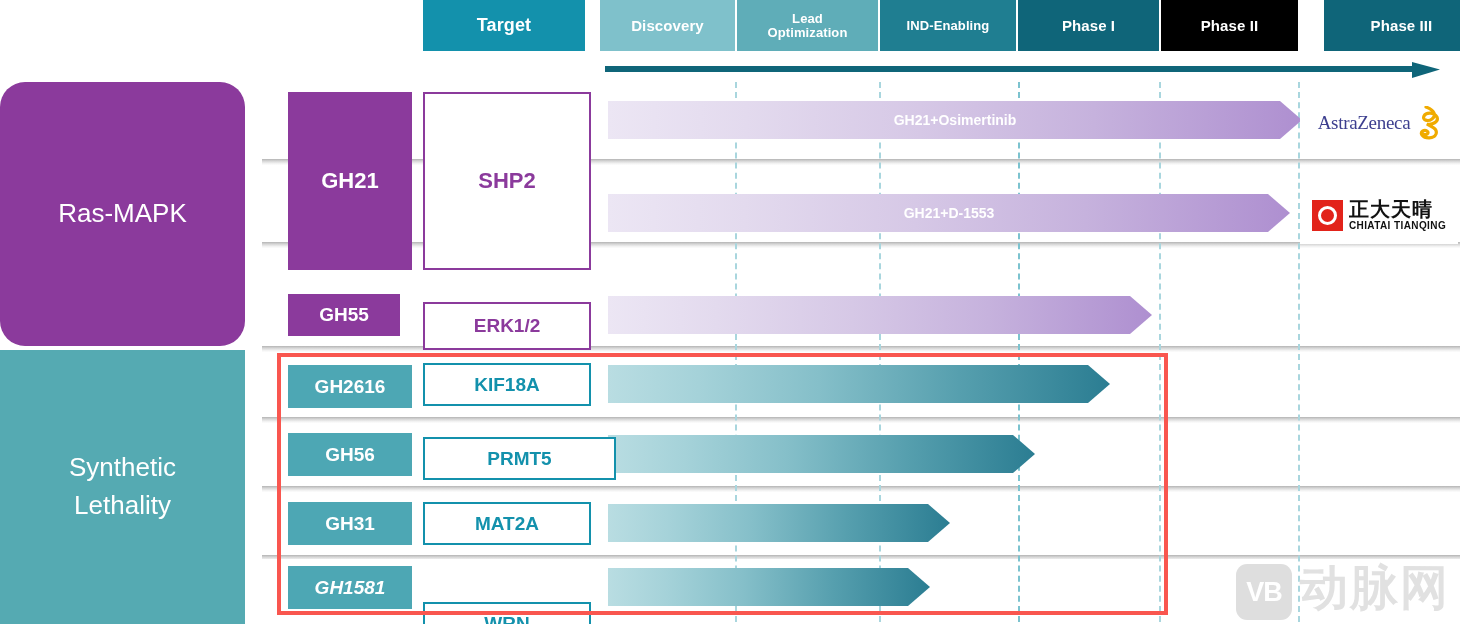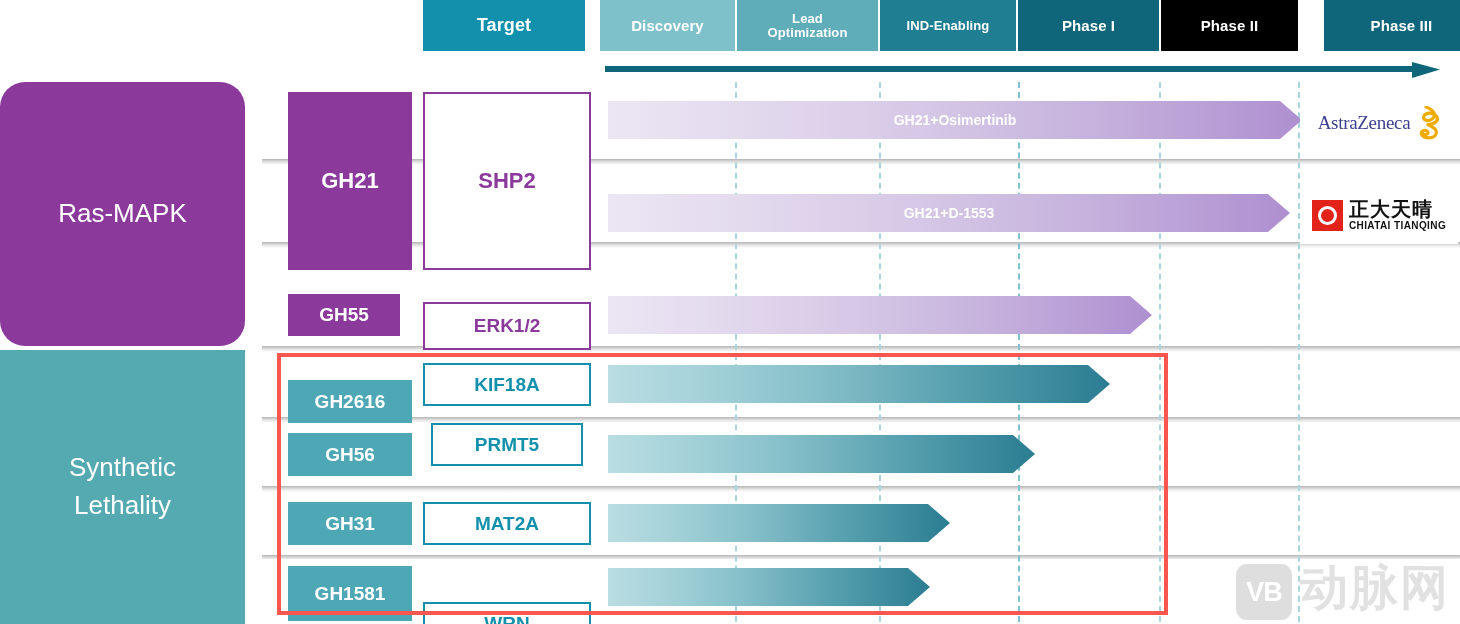--- a/index.html
+++ b/index.html
@@ -180,27 +180,27 @@
       <div class="arrow teal" style="left: 608px; top: 435px; width: 427px;"></div>
       <div class="arrow teal" style="left: 608px; top: 504px; width: 342px;"></div>
       <div class="arrow teal" style="left: 608px; top: 568px; width: 322px;"></div>
     </div>
 
   <div id="cells">
       <div class="pcell prod-purple tall" style="left: 288px; top: 92px; width: 124px; height: 178px;">GH21</div>
       <div class="pcell tgt-purple tall" style="left: 423px; top: 92px; width: 168px; height: 178px;">SHP2</div>
       <div class="pcell prod-purple" style="left: 288px; top: 294px; width: 112px; height: 42px;">GH55</div>
       <div class="pcell tgt-purple" style="left: 423px; top: 294px; width: 168px; height: 48px; margin-top: 8px;">ERK1/2</div>
-      <div class="pcell prod-teal" style="left: 288px; top: 380px; width: 124px; height: 43px;">GH2616</div>
+      <div class="pcell prod-teal" style="left: 288px; top: 365px; width: 124px; height: 43px;">GH2616</div>
       <div class="pcell tgt-teal" style="left: 423px; top: 363px; width: 168px; height: 43px;">KIF18A</div>
       <div class="pcell prod-teal" style="left: 288px; top: 433px; width: 124px; height: 43px;">GH56</div>
-      <div class="pcell tgt-teal" style="left: 423px; top: 423px; width: 152px; height: 43px; margin-left: 8px;">PRMT5</div>
+      <div class="pcell tgt-teal" style="left: 423px; top: 437px; width: 193px; height: 43px;">PRMT5</div>
       <div class="pcell prod-teal" style="left: 288px; top: 502px; width: 124px; height: 43px;">GH31</div>
       <div class="pcell tgt-teal" style="left: 423px; top: 502px; width: 168px; height: 43px;">MAT2A</div>
-      <div class="pcell prod-teal" style="left: 288px; top: 566px; width: 124px; height: 55px;">GH1581</div>
+      <div class="pcell prod-teal" style="left: 288px; top: 566px; width: 124px; height: 43px; font-style: italic;">GH1581</div>
       <div class="pcell tgt-teal" style="left: 423px; top: 566px; width: 168px; height: 43px; margin-top: 36px;">WRN</div>
     </div>
 
   <div class="logo" id="logo-az" style="left:1300px; top:92px; width:158px; height:62px;">
     <span class="az-text">AstraZeneca</span>
     <svg width="28" height="34" viewBox="0 0 28 34" style="margin-left:2px">
       <path d="M14 1 C22 4, 25 9, 20 13 C16 16, 10 14, 12 10 C14 6, 22 6, 25 11
                C27 16, 20 19, 15 18 C19 21, 26 22, 24 28 C22 33, 13 33, 10 29
                C8 26, 12 23, 15 25 C18 27, 14 30, 11 28" fill="none" stroke="#f0ab00" stroke-width="3.2" stroke-linecap="round"></path>
     </svg>

